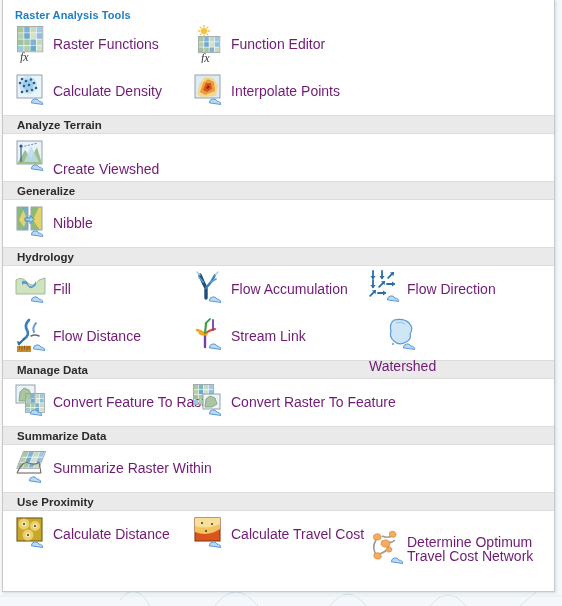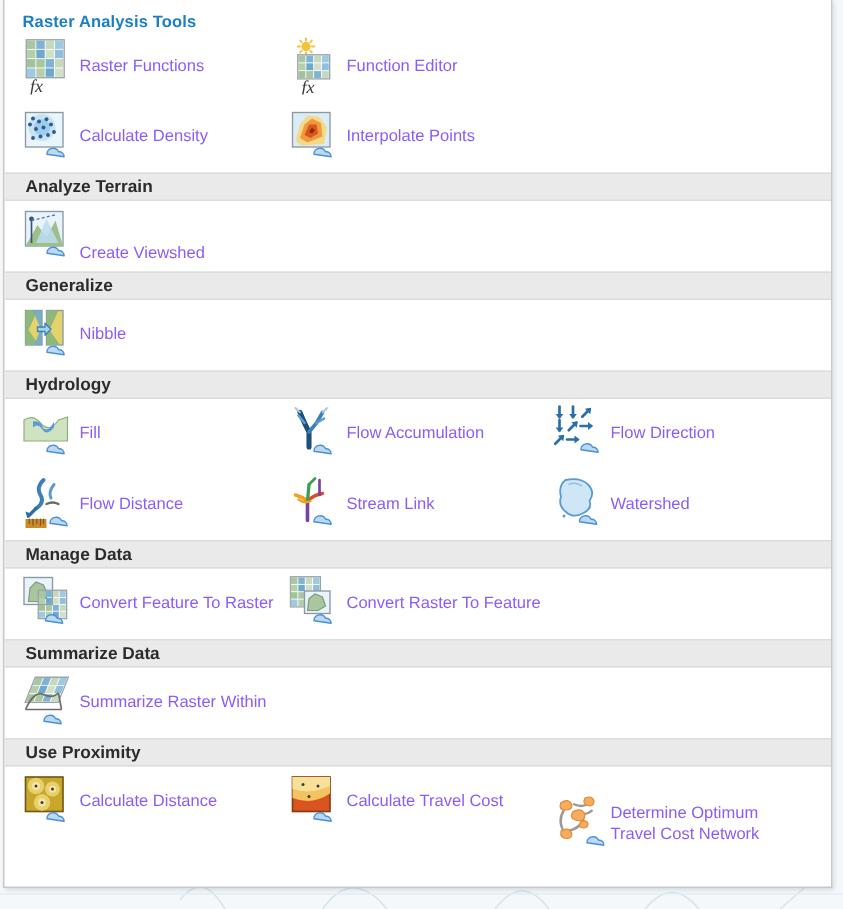--- a/index.html
+++ b/index.html
@@ -65,22 +65,22 @@
   .row.tall { height: 55px; padding-left: 12px; }
 
   .tool {
     position: absolute;
     display: flex;
     align-items: center;
     gap: 4px;
     cursor: default;
   }
   .tool .label {
-    font-size: 11px;
-    color: #8b5cf6;
+    font-size: 14px;
+    color: #701a75;
     line-height: 14px;
     white-space: pre-line;
   }
   .icon-wrap {
     position: relative;
     width: 34px;
     height: 38px;
     flex: 0 0 34px;
   }
   .icon-wrap svg { display: block; }
@@ -397,21 +397,21 @@
                   <path d="M20 3 L20 13" stroke="#7b3fa0" stroke-width="1.8"></path>
                   <path d="M6 16 Q10 19 14 17" stroke="#f0a31e" stroke-width="1.6"></path>
                 </g>
                 <g transform="translate(13,21) scale(0.82)">
                   <path d="M4 12 a5 5 0 0 1 9.5 -2 a4 4 0 0 1 4.5 4 z" fill="#bcd9f0" stroke="#4a90d9" stroke-width="1.1" stroke-linejoin="round"></path>
                 </g>
               </svg>
             </span>
             <span class="label">Stream Link</span>
           </div>
-          <div class="tool c3" style="top: 4px;">
+          <div class="tool c3" style="top: 4px; flex-direction: column;">
             <span class="icon-wrap">
               <svg width="34" height="38" viewBox="0 0 34 38">
                 <g>
                   <path d="M8 3 Q18 1 23 6 Q28 11 24 17 Q26 22 20 25 Q13 29 8 24 Q3 20 5 14 Q3 7 8 3 Z" fill="#cfe6f7" stroke="#5b9bd5" stroke-width="1.2"></path>
                   <path d="M10 6 Q15 4 19 7" stroke="#8fc0e4" stroke-width="1" fill="none"></path>
                   <circle cx="7" cy="27" r="1" fill="#5b9bd5"></circle>
                 </g>
                 <g transform="translate(14,21) scale(0.82)">
                   <path d="M4 12 a5 5 0 0 1 9.5 -2 a4 4 0 0 1 4.5 4 z" fill="#bcd9f0" stroke="#4a90d9" stroke-width="1.1" stroke-linejoin="round"></path>
                 </g>

